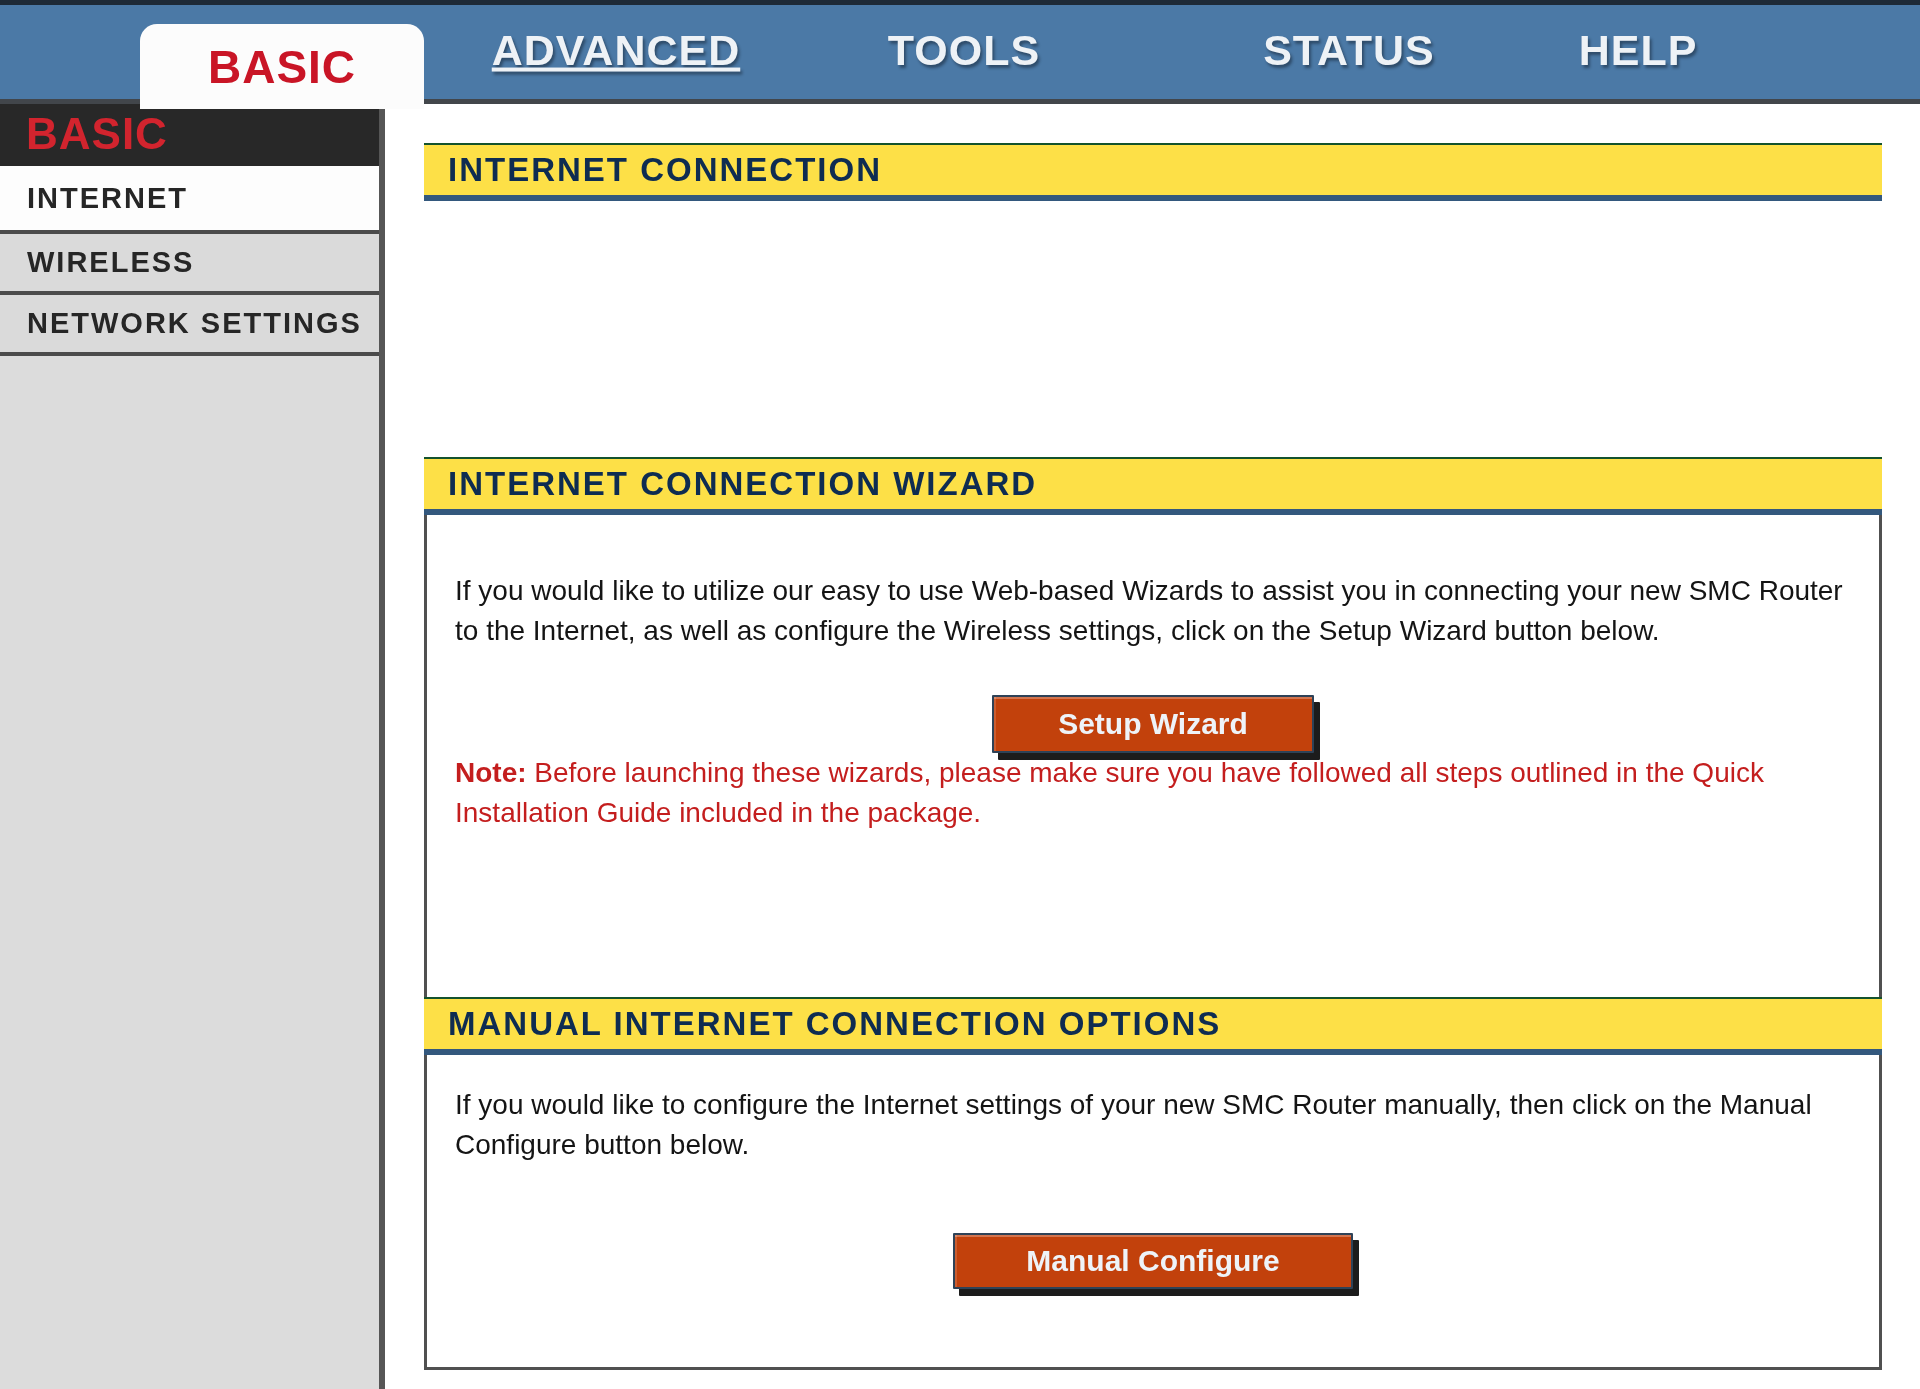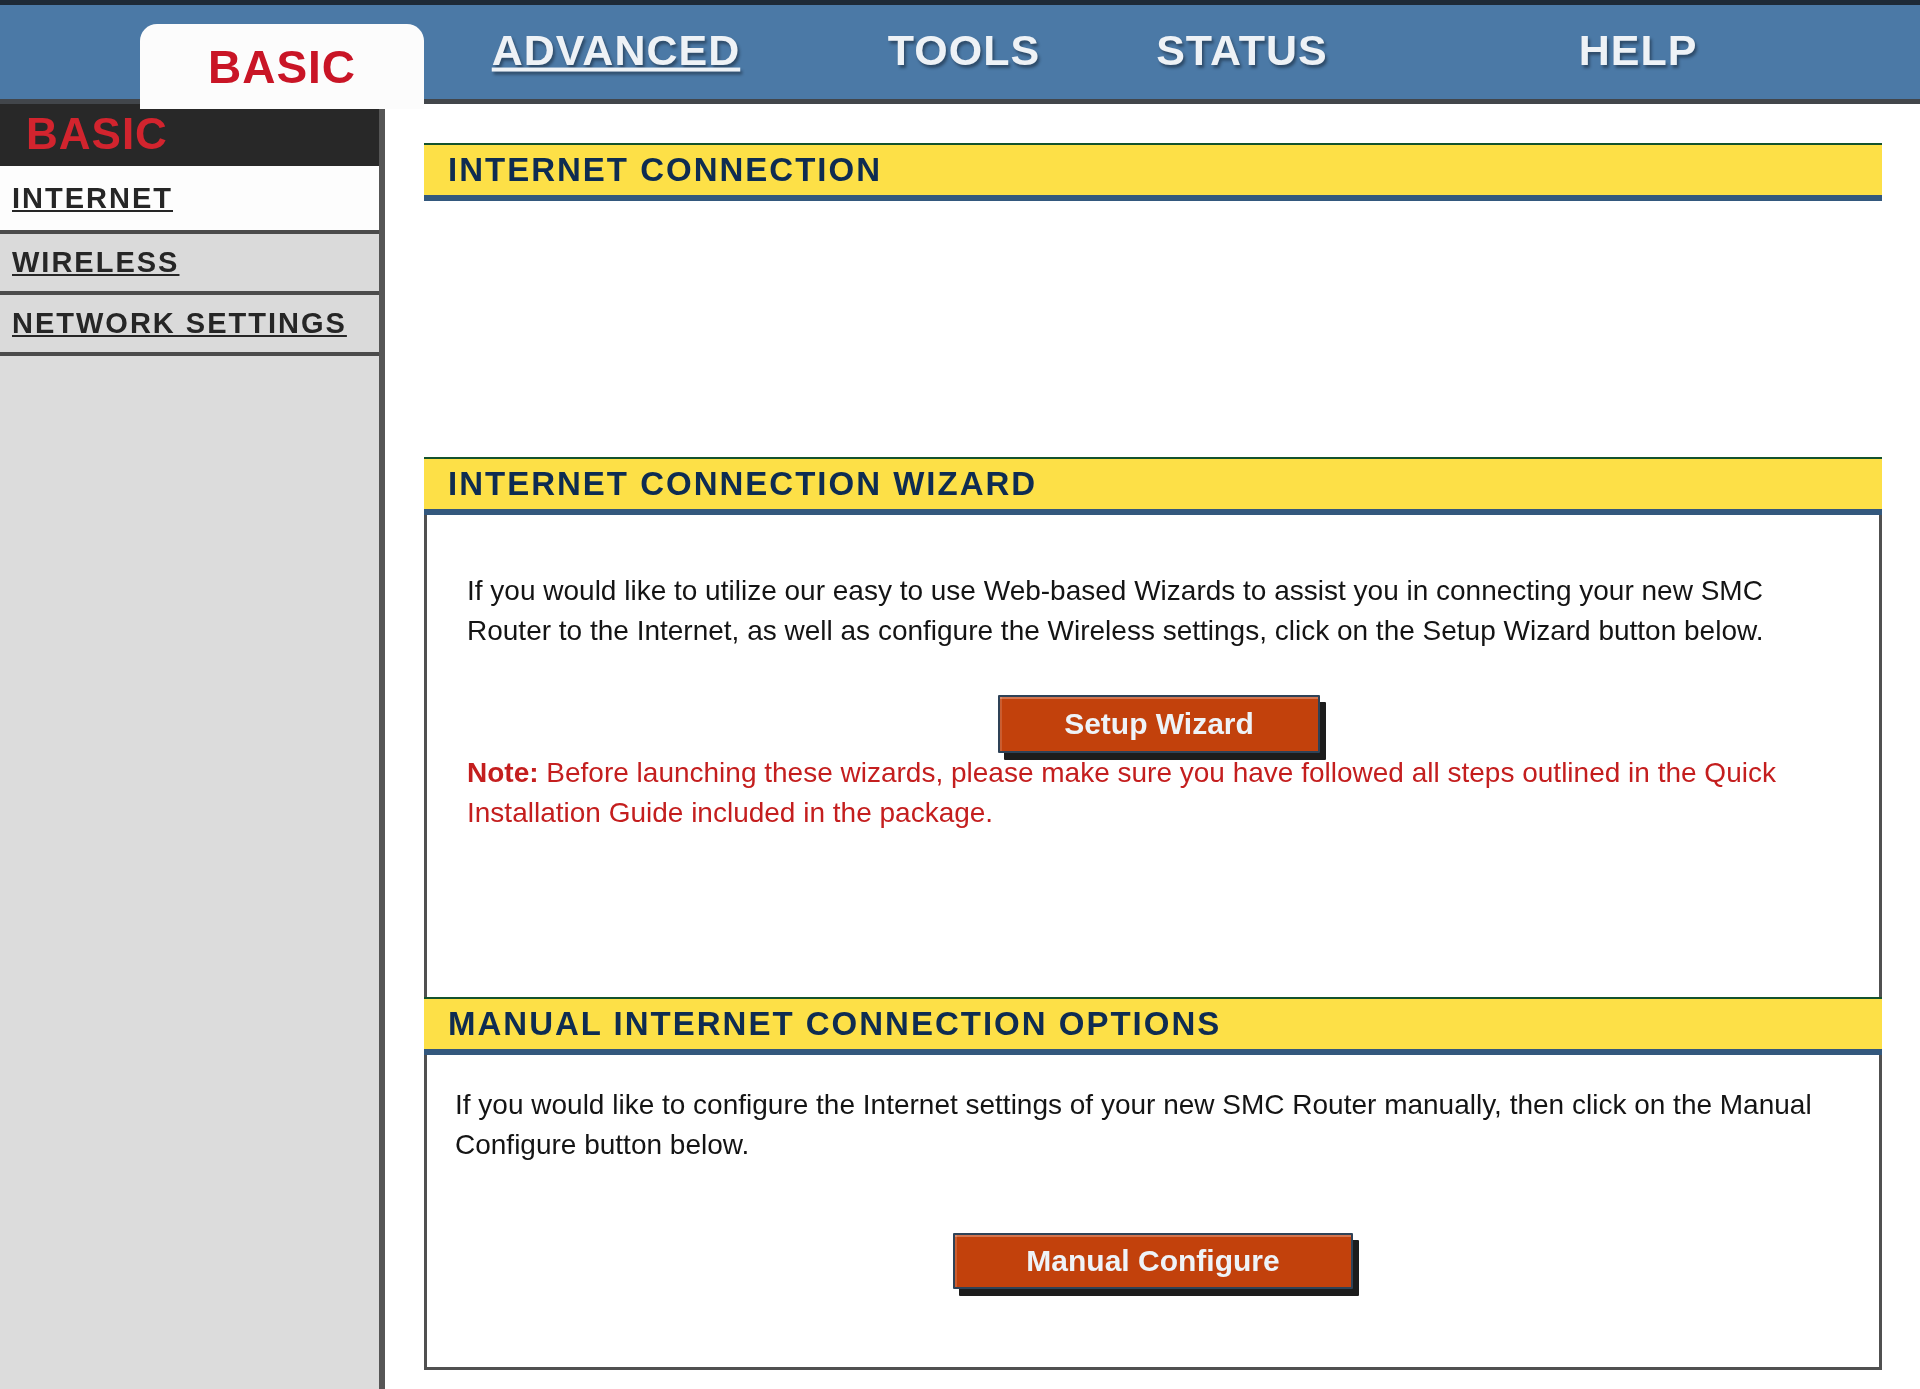--- a/index.html
+++ b/index.html
@@ -21,37 +21,37 @@
     font-size:46px; font-weight:bold; color:#c91526; letter-spacing:1px;
     cursor:pointer;
   }
   .nav-label {
     position:absolute; top:50%; transform:translate(-50%,-54%);
     color:#eef2f6; font-weight:bold; font-size:43px; letter-spacing:1px;
     text-shadow:2px 3px 3px rgba(10,20,30,0.45); cursor:pointer; white-space:nowrap;
   }
   .nav-advanced { left:616px;text-decoration:underline; }
   .nav-tools    { left:964px; }
-  .nav-status   { left:1242px; }
+  .nav-status   { left:1349px; }
   .nav-help     { left:1638px; }
 
   
   .sidebar {
     position:absolute; left:0; top:104px; width:379px; height:1285px;
     background:#dcdcdc; border-right:6px solid #565656;
   }
   .side-header {
     height:62px; background:#282828; color:#d2242e;
     font-size:44px; font-weight:bold; line-height:60px;
     padding-left:26px; letter-spacing:1px;
   }
   .side-item {
-    height:57px; line-height:57px; padding-left:12px;
+    height:57px; line-height:57px; padding-left:27px;
     font-size:29px; font-weight:bold; color:#262626; letter-spacing:2px;
-    background:#dadada; border-bottom:4px solid #4b4b4b; cursor:pointer;text-decoration:underline;
+    background:#dadada; border-bottom:4px solid #4b4b4b; cursor:pointer;
   }
   .side-item.active { background:#fdfdfd; height:64px; line-height:64px; }
 
   
   .section { position:absolute; left:424px; width:1458px; }
   .sec-header {
     height:58px; background:#fde047; box-sizing:border-box;
     border-top:2px solid #14532d; border-bottom:6px solid #33587d;
     line-height:50px; padding-left:24px;
     font-size:33px; font-weight:bold; color:#0e2c51; letter-spacing:2px;
@@ -60,21 +60,21 @@
   .sec-body p { margin:0; }
 
   .sec1 { top:143px; }
   .sec1-body {
     background:#e1e1de; border:2px solid #9b9b9b; border-top:none;
     height:194px; padding:53px 30px 0 30px;
   }
   .sec2 { top:457px; }
   .sec2-body {
     background:#ffffff; border:3px solid #505050; border-top:none;
-    height:521px; padding:56px 28px 0 40px;
+    height:521px; padding:56px 28px 0 28px;
   }
   .sec3 { top:997px; }
   .sec3-body {
     background:#ffffff; border:3px solid #505050; border-top:none;
     height:315px; padding:30px 28px 0 28px;
   }
 
   .btn {
     display:block; margin:0 auto; background:#c2410c; color:#eef3f8;
     font-family:"Liberation Sans", sans-serif; font-weight:bold;

